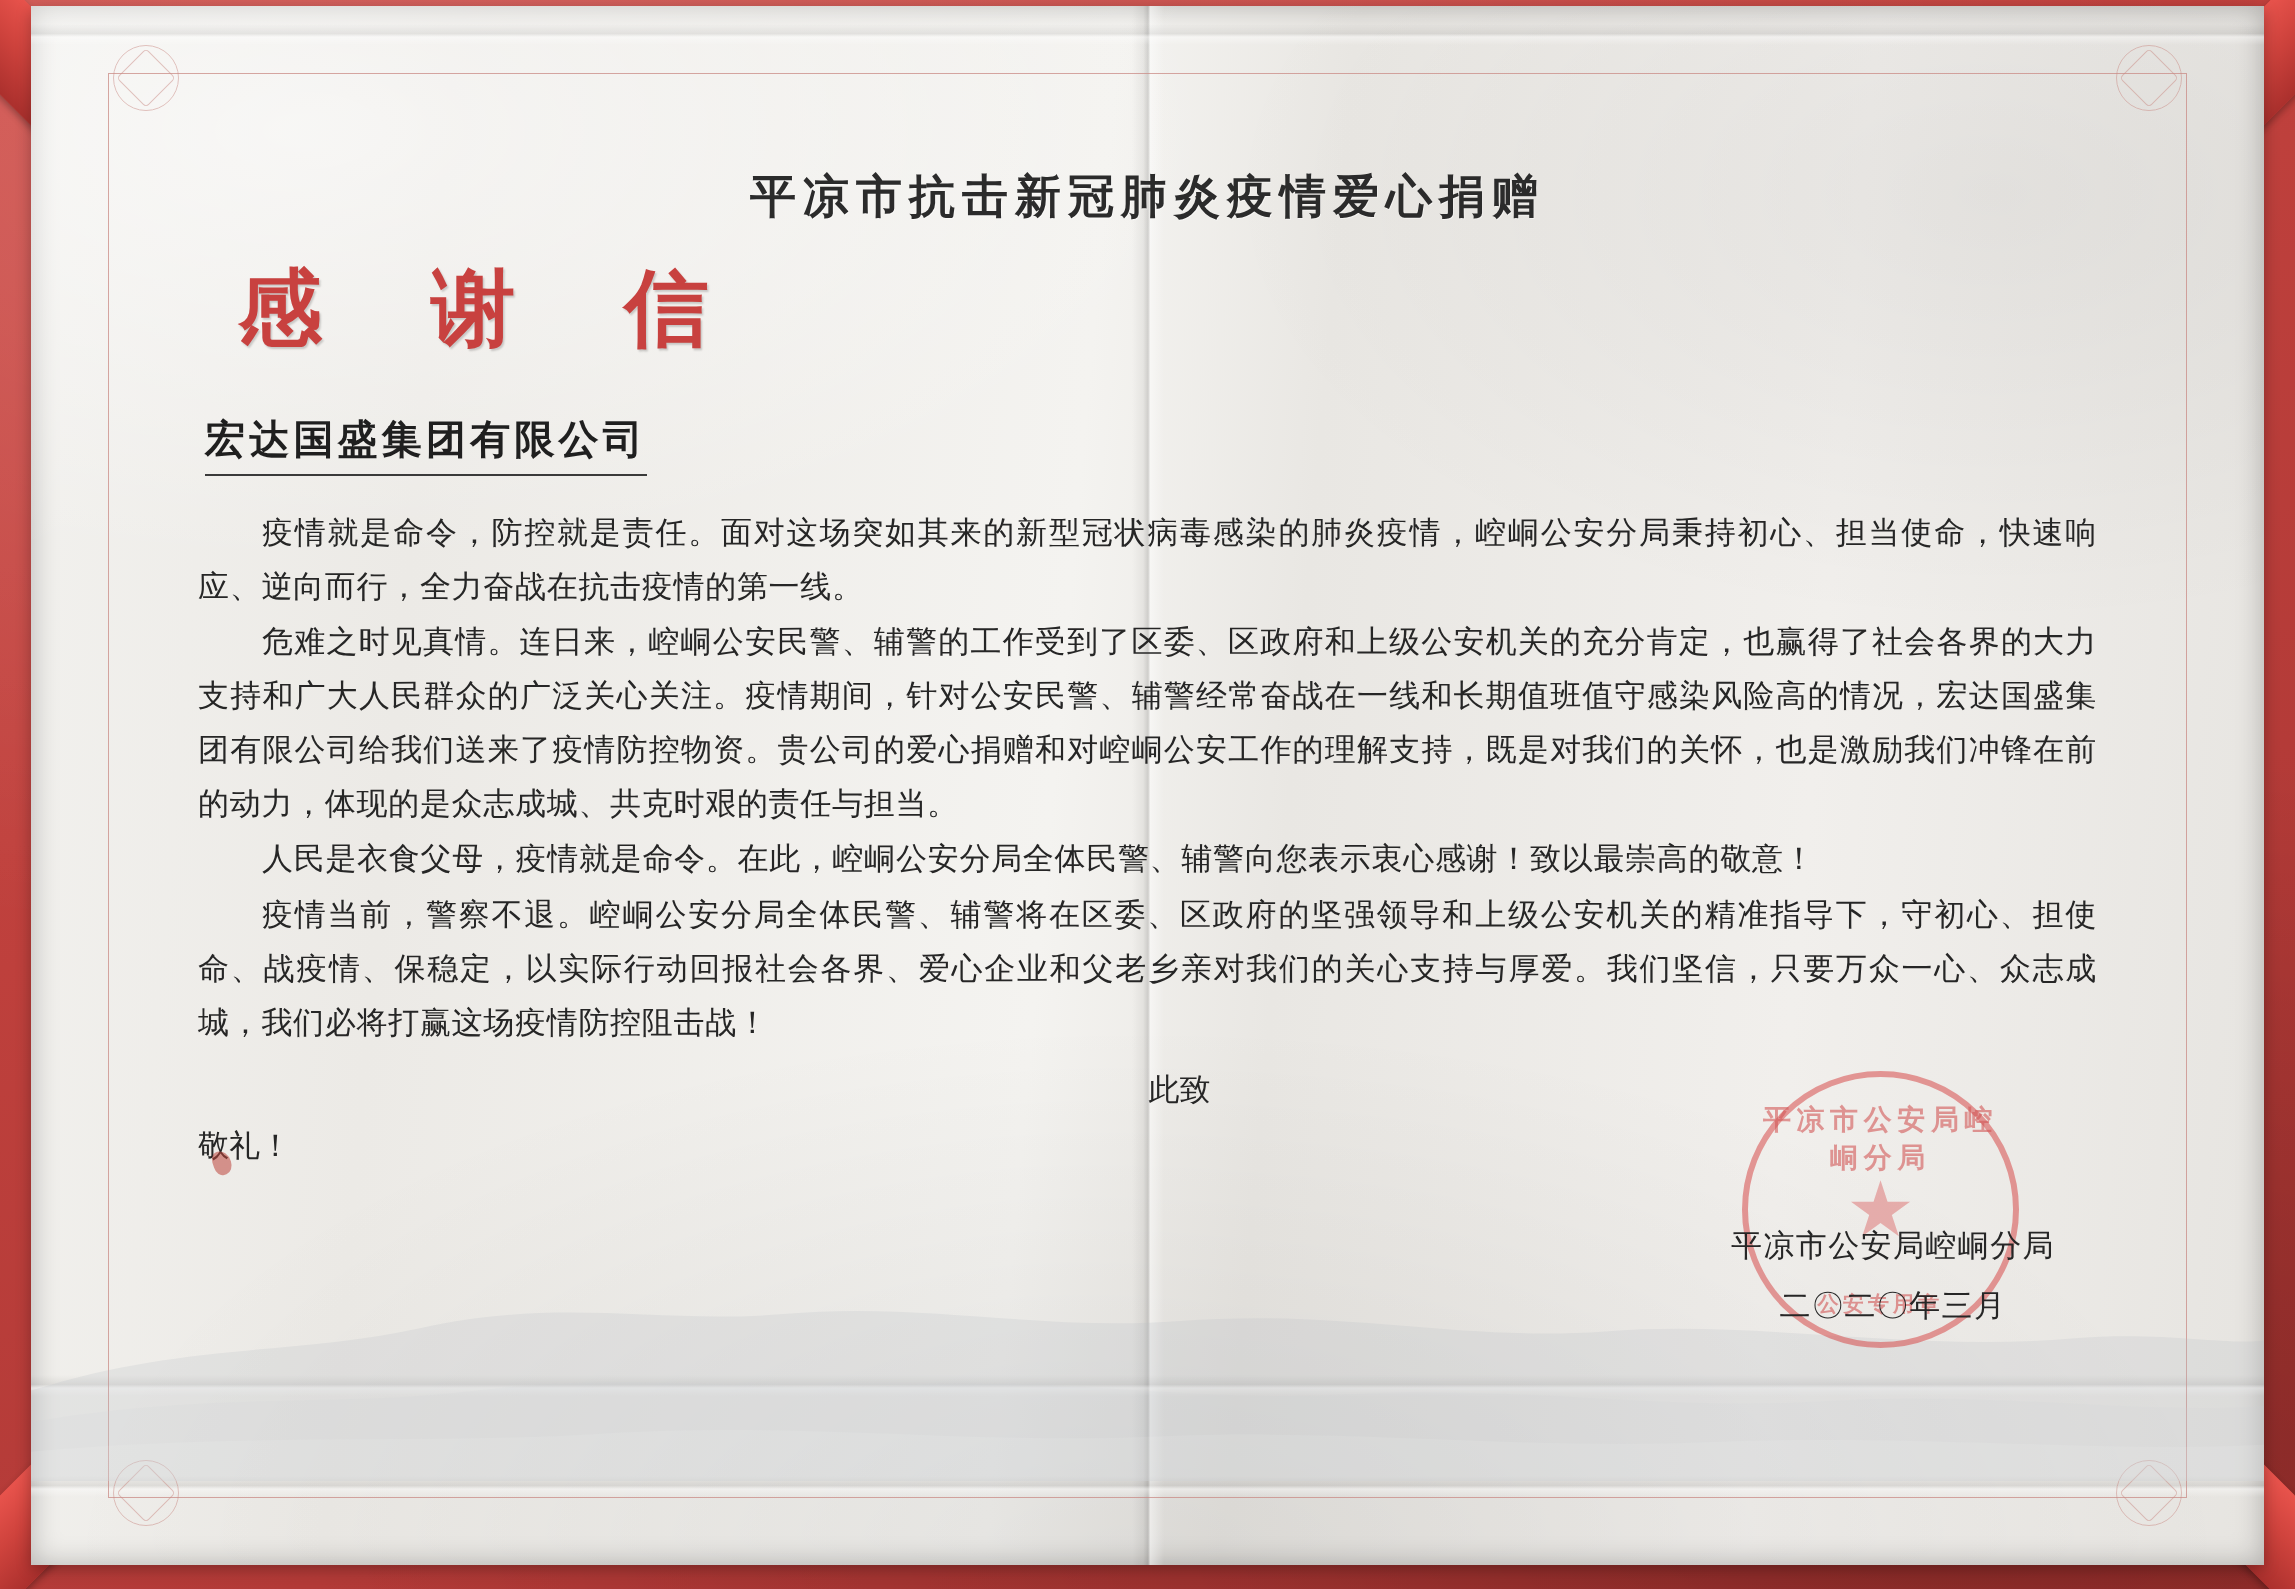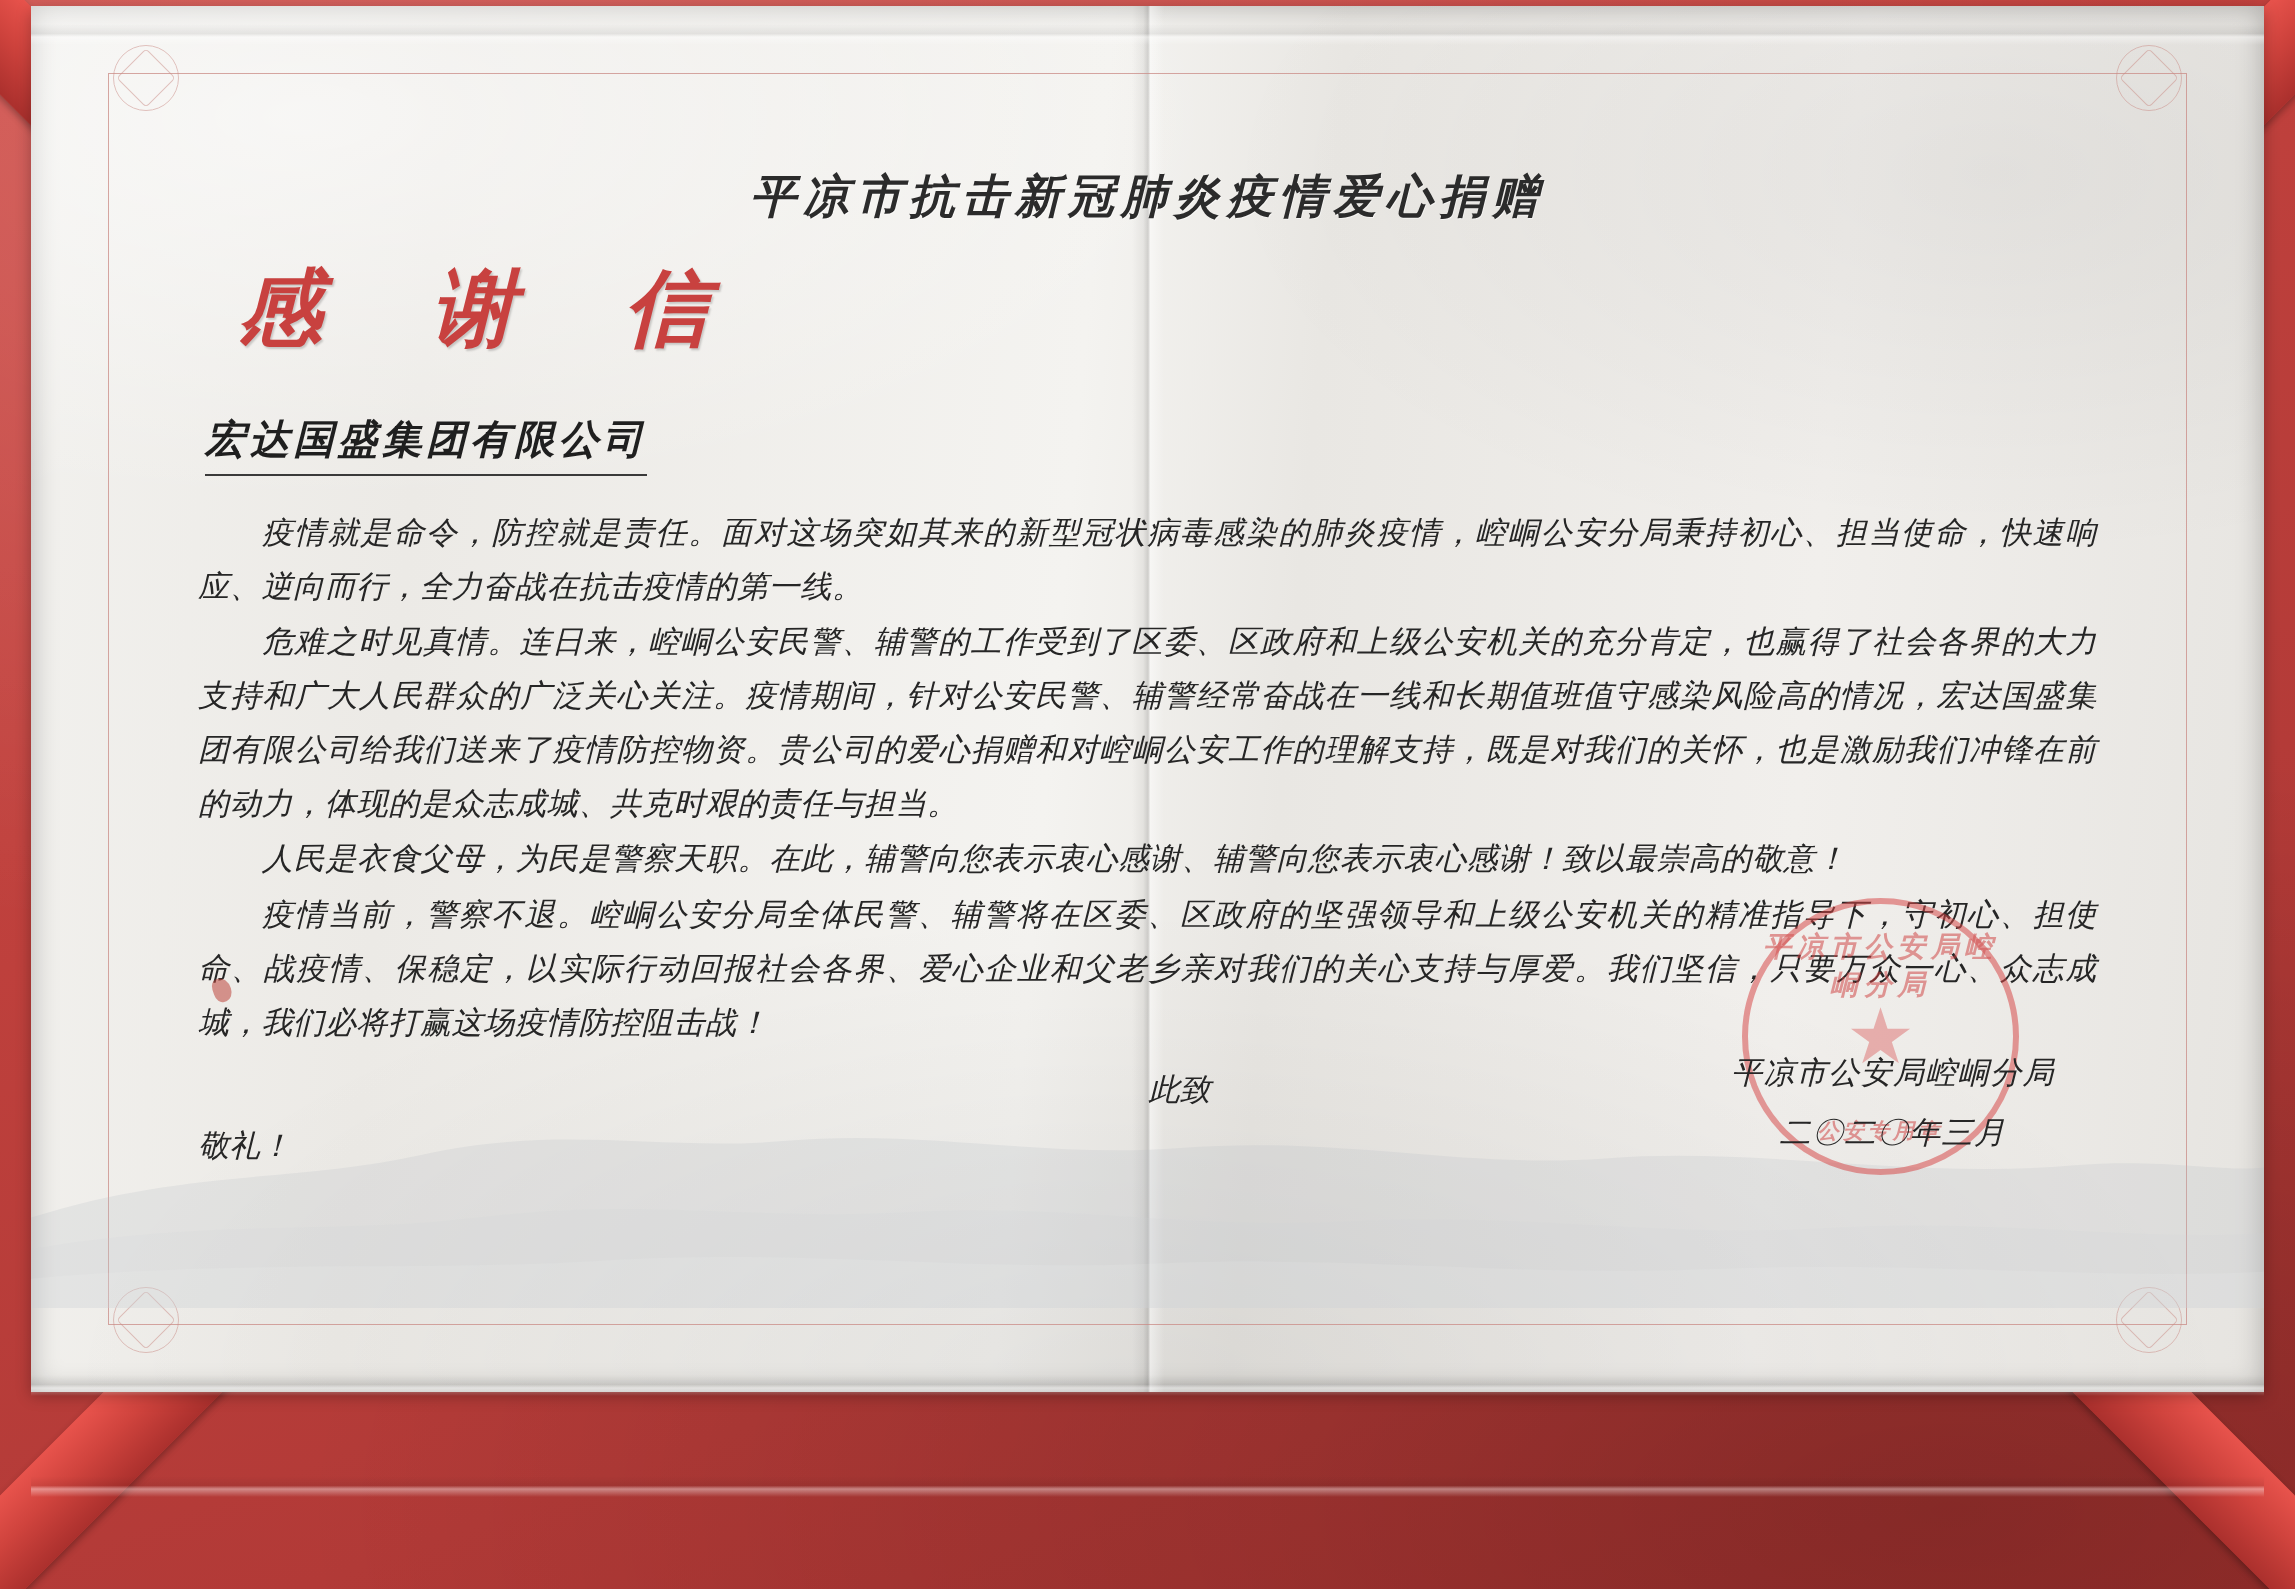--- a/index.html
+++ b/index.html
@@ -47,25 +47,24 @@
   .corner.tr { right: -118px; top: 84px;   transform: rotate(-45deg); }
   .corner.bl { left: -118px;  bottom: 84px;transform: rotate(-45deg); }
   .corner.br { right: -118px; bottom: 84px;transform: rotate(45deg); }
 
   
   .paper {
     position: absolute;
     left: 31px;
     top: 5.6px;
     width: 2233px;
-    height: 1386px;
+    height: 1559px;
     background:
       linear-gradient(95deg, #f2f1ee 0%, #eceae6 18%, #f4f3f0 46%, #e9e7e3 56%, #f1efec 78%, #e6e4e0 100%);
     box-shadow: 0 0 28px rgba(0,0,0,0.25) inset, 0 4.2px 14px rgba(0,0,0,0.28);
-    font-style: italic;
   }
   
   .fold-v {
     position: absolute;
     left: 50%;
     top: 0;
     width: 32px;
     height: 100%;
     transform: translateX(-50%);
     background: linear-gradient(90deg,
@@ -296,21 +295,21 @@
 
       <div class="doc-title">平凉市抗击新冠肺炎疫情爱心捐赠</div>
 
       <div class="doc-heading">感 谢 信</div>
 
       <div class="addressee">宏达国盛集团有限公司</div>
 
       <div class="body-text">
         <p>疫情就是命令，防控就是责任。面对这场突如其来的新型冠状病毒感染的肺炎疫情，崆峒公安分局秉持初心、担当使命，快速响应、逆向而行，全力奋战在抗击疫情的第一线。</p>
         <p>危难之时见真情。连日来，崆峒公安民警、辅警的工作受到了区委、区政府和上级公安机关的充分肯定，也赢得了社会各界的大力支持和广大人民群众的广泛关心关注。疫情期间，针对公安民警、辅警经常奋战在一线和长期值班值守感染风险高的情况，宏达国盛集团有限公司给我们送来了疫情防控物资。贵公司的爱心捐赠和对崆峒公安工作的理解支持，既是对我们的关怀，也是激励我们冲锋在前的动力，体现的是众志成城、共克时艰的责任与担当。</p>
-        <p>人民是衣食父母，为民是警察天职。在此，辅警向您表示衷心感谢、辅警向您表示衷心感谢！致以最崇高的敬意！</p>
+        <p>人民是衣食父母，疫情就是命令。在此，崆峒公安分局全体民警、辅警向您表示衷心感谢！致以最崇高的敬意！</p>
         <p>疫情当前，警察不退。崆峒公安分局全体民警、辅警将在区委、区政府的坚强领导和上级公安机关的精准指导下，守初心、担使命、战疫情、保稳定，以实际行动回报社会各界、爱心企业和父老乡亲对我们的关心支持与厚爱。我们坚信，只要万众一心、众志成城，我们必将打赢这场疫情防控阻击战！</p>
       </div>
 
       <div class="closing">
         <div class="line1">此致</div>
         <div class="line2">敬礼！</div>
       </div>
     </div>
 
     <div class="ink-mark"></div>

